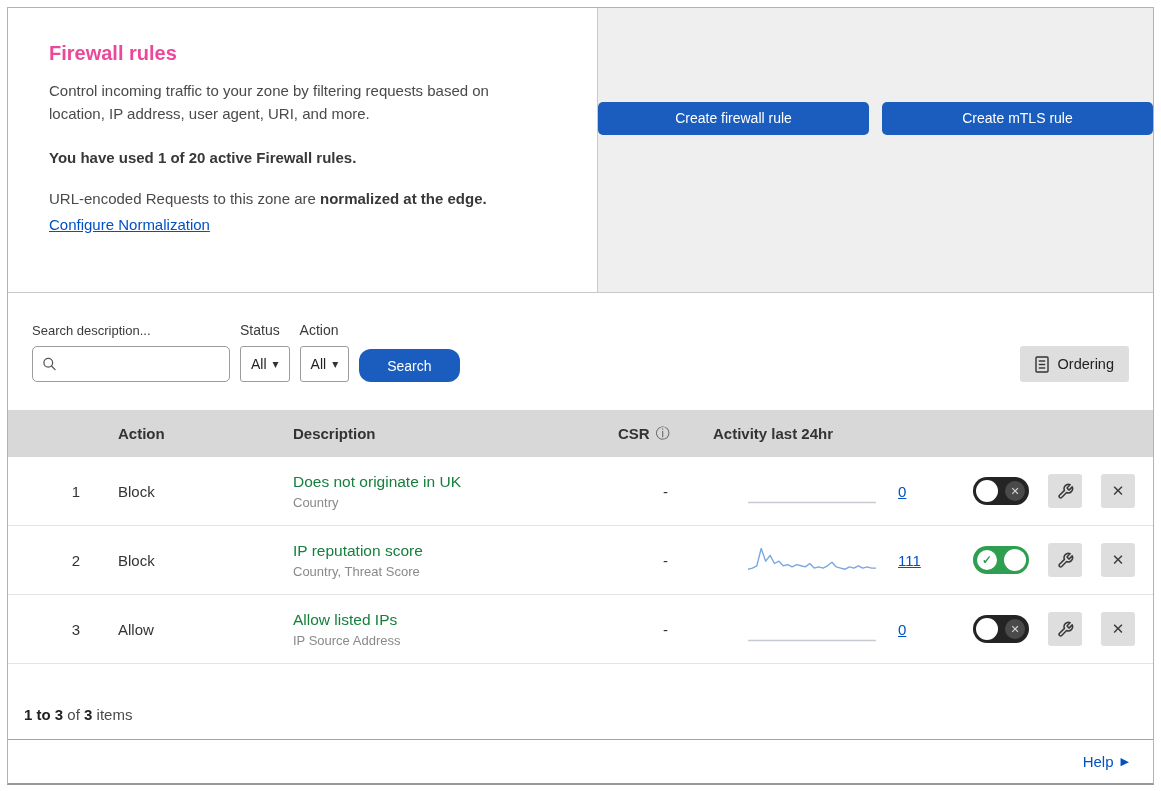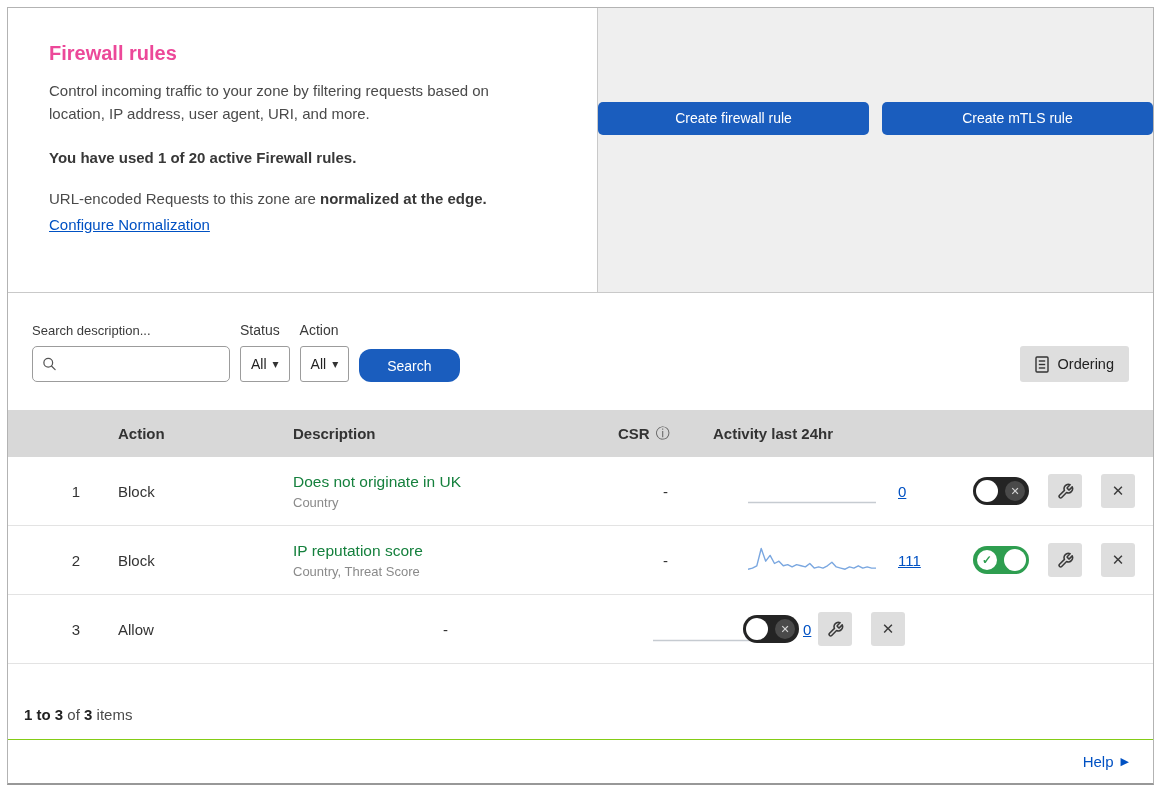--- a/index.html
+++ b/index.html
@@ -205,20 +205,24 @@
         </button>
         <button class="icon-btn">
           <span>✕</span>
         </button>
       </div>
     </div>
 
     <div class="t-row">
       <div class="c-index">3</div>
       <div class="c-action">Allow</div>
+      <div class="c-desc">
+        <div class="main">Allow listed IPs</div>
+        <div class="sub">IP Source Address</div>
+      </div>
       <div class="c-csr">-</div>
       <div class="c-activity">
         <span class="spark"><svg width="128" height="26">
               <polyline points="0,24.5 128,24.5" fill="none" stroke="#c6cbd1" stroke-width="1.4" stroke-linejoin="round"></polyline>
             </svg></span>
         <a class="count-link">0</a>
       </div>
       <div class="c-controls">
         <span class="toggle off">
 

